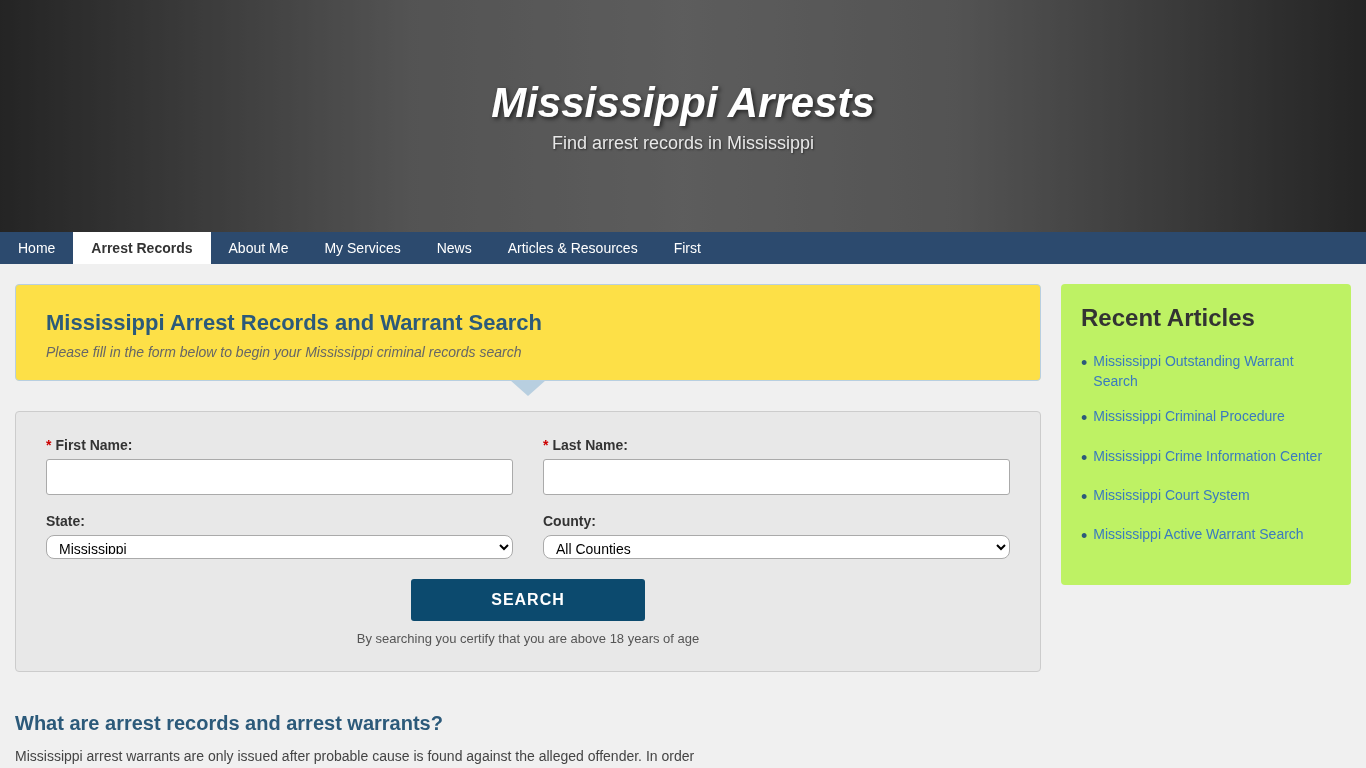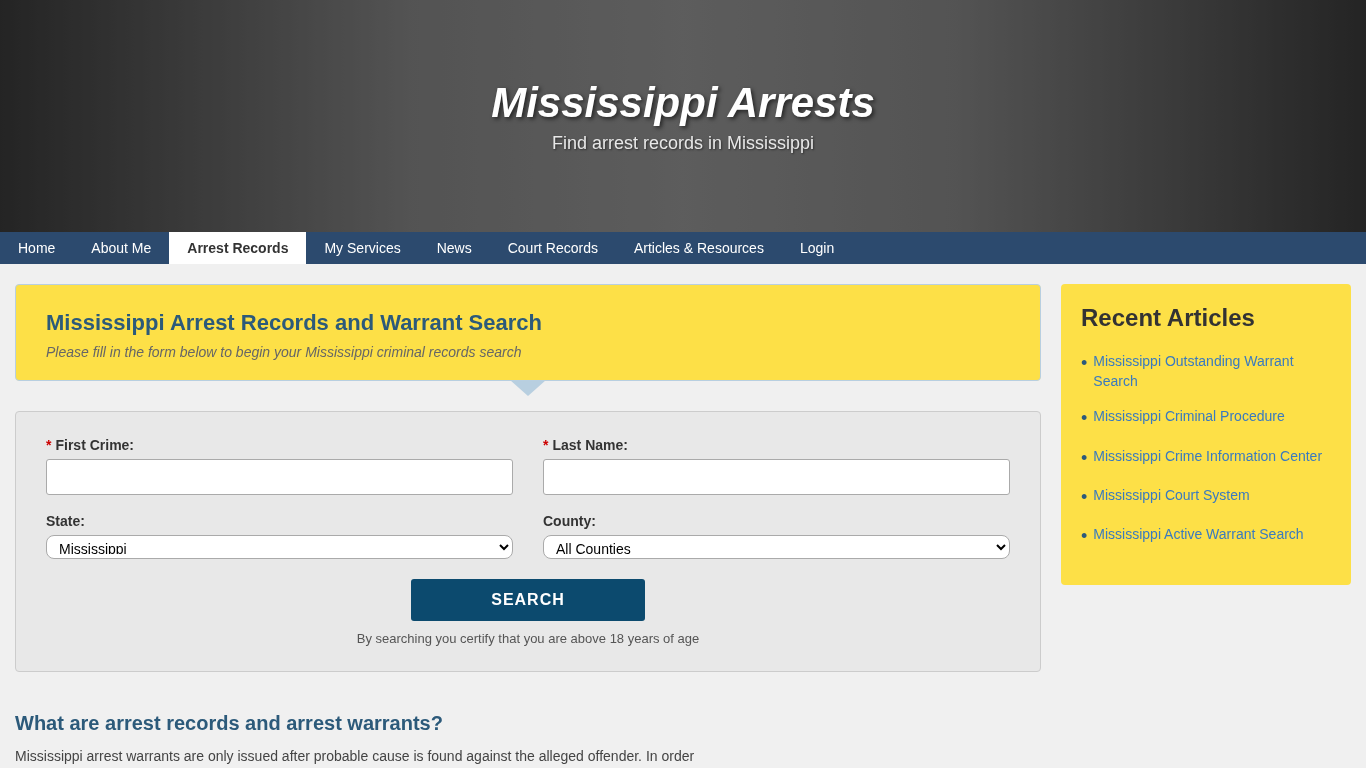--- a/index.html
+++ b/index.html
@@ -195,21 +195,21 @@
     }
     .arrest-info-text {
       font-size: 14px;
       color: #444;
       line-height: 1.6;
     }
 
     
     .sidebar {
       width: 290px;
-      background: #fde047;
+      background: #bef264;
       border-radius: 4px;
       padding: 20px;
       height: fit-content;
     }
     .sidebar-title {
       font-size: 24px;
       font-weight: bold;
       color: #333;
       margin-bottom: 20px;
     }
@@ -244,44 +244,43 @@
   <div class="header-bg"></div>
   <div class="header-overlay"></div>
   <div class="header-content">
     <div class="site-title">Mississippi Arrests</div>
     <div class="site-subtitle">Find arrest records in Mississippi</div>
   </div>
 </div>
 
 <nav class="navbar">
   <a class="nav-item">Home</a>
+  <a class="nav-item active">Arrest Records</a>
   <a class="nav-item">About Me</a>
-  <a class="nav-item active">Arrest Records</a>
   <a class="nav-item">My Services</a>
   <a class="nav-item">News</a>
-  <a class="nav-item">Court Records</a>
   <a class="nav-item">Articles &amp; Resources</a>
-  <a class="nav-item">Login</a>
+  <a class="nav-item">First</a>
 </nav>
 
 <div class="main-container">
 
   <div class="content-area">
 
     <div class="search-box-outer">
       <div class="search-title">Mississippi Arrest Records and Warrant Search</div>
       <div class="search-subtitle">Please fill in the form below to begin your Mississippi criminal records search</div>
     </div>
 
     <div class="search-form-area">
 
       <div class="form-row">
         <div class="form-group">
           <label class="form-label">
-            <span class="required-star">*</span><span>First Crime:</span>
+            <span class="required-star">*</span><span>First Name:</span>
           </label>
           <input class="form-input" type="text" style="">
         </div>
         <div class="form-group">
           <label class="form-label">
             <span class="required-star">*</span><span>Last Name:</span>
           </label>
           <input class="form-input" type="text" style="">
         </div>
       </div>

